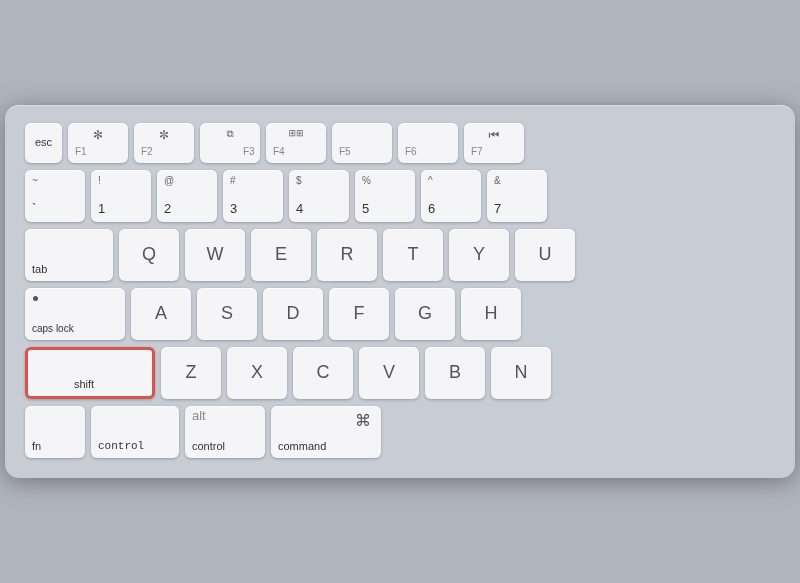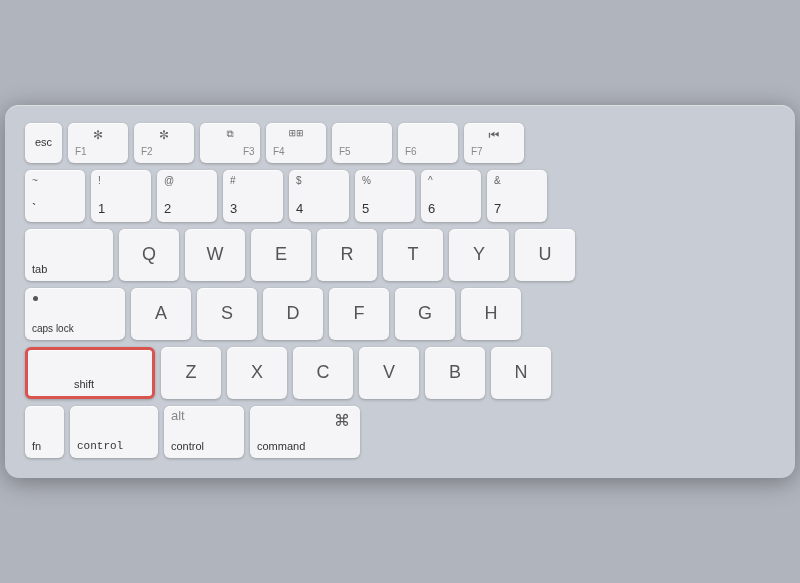--- a/index.html
+++ b/index.html
@@ -75,21 +75,21 @@
     }
 
     
     .key-esc { width: 37px; }
     .key-fn-row { height: 40px; min-height: 40px; }
     .key-f { width: 60px; }
     .key-standard { width: 60px; }
     .key-tab { width: 88px; }
     .key-caps { width: 100px; }
     .key-shift-left { width: 130px; border: 3px solid #d9534f; padding-left: 46px; }
-    .key-fn-bottom { width: 39px; height: 52px; min-height: 52px; }
+    .key-fn-bottom { width: 60px; height: 52px; min-height: 52px; }
     .key-control { width: 88px; height: 52px; min-height: 52px; }
     .key-option { width: 80px; height: 52px; min-height: 52px; }
     .key-command { width: 110px; height: 52px; min-height: 52px; }
 
     
     .key-letter {
       font-size: 18px;
       font-weight: 300;
       color: #555;
       align-items: center;

